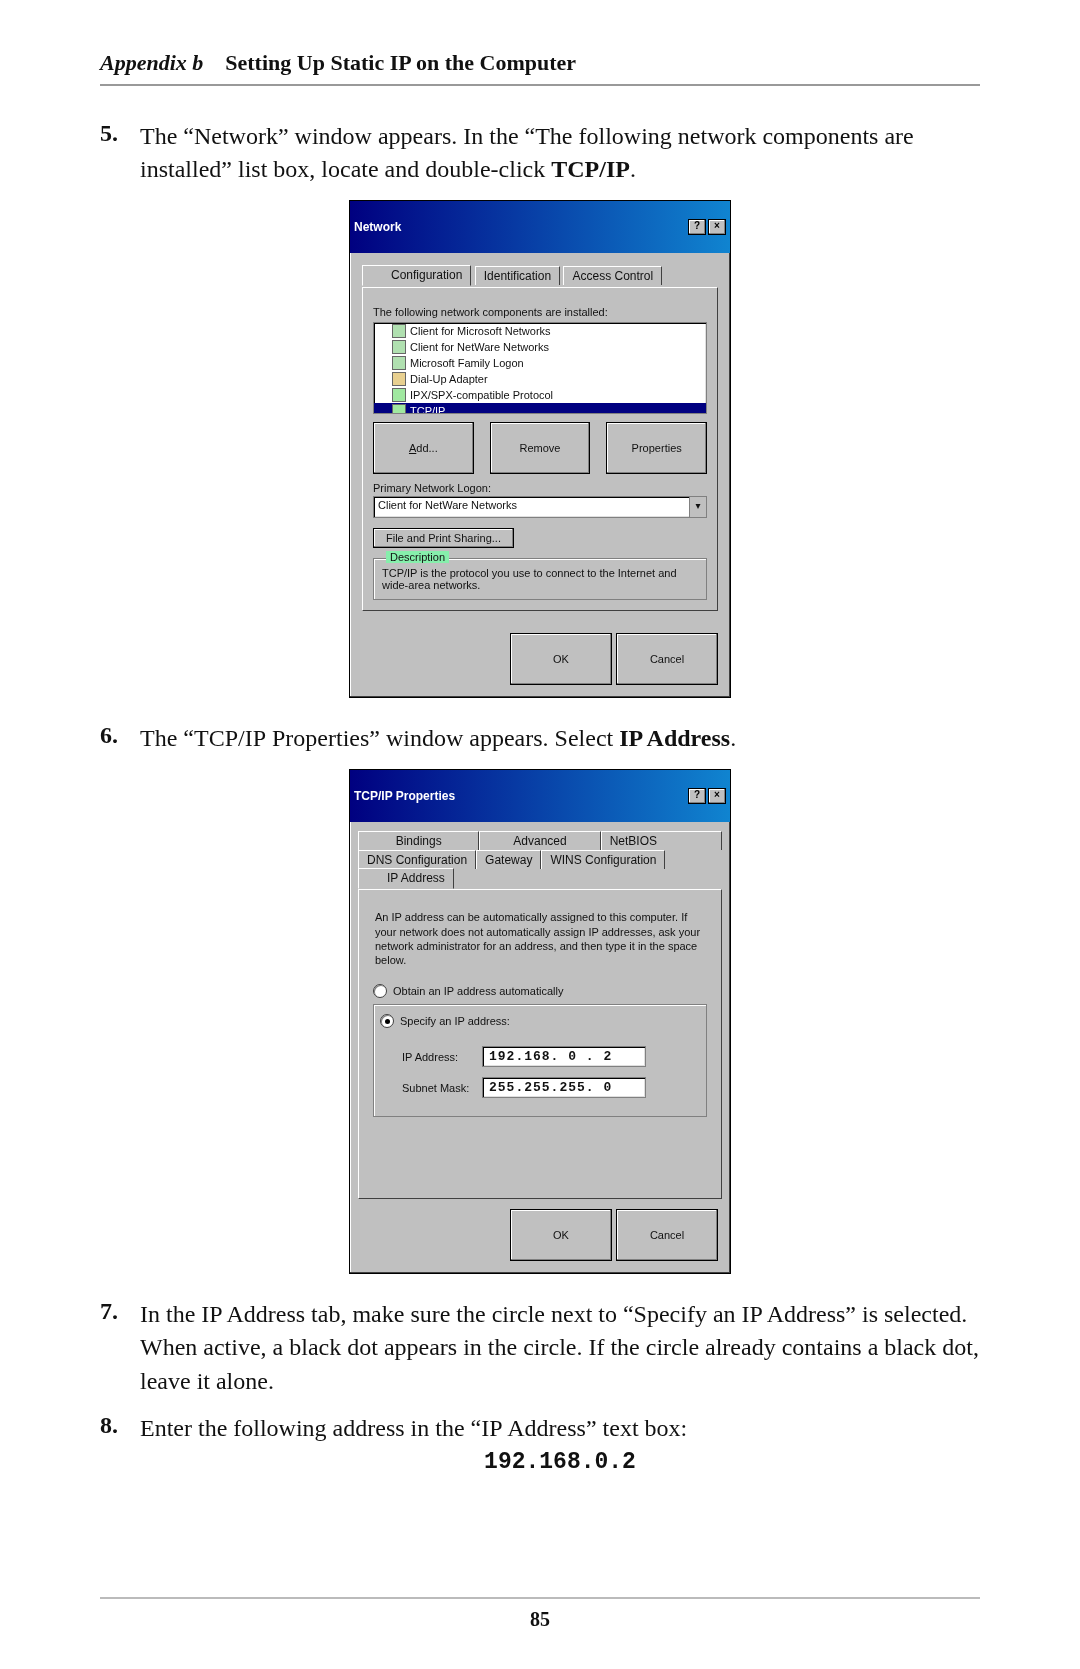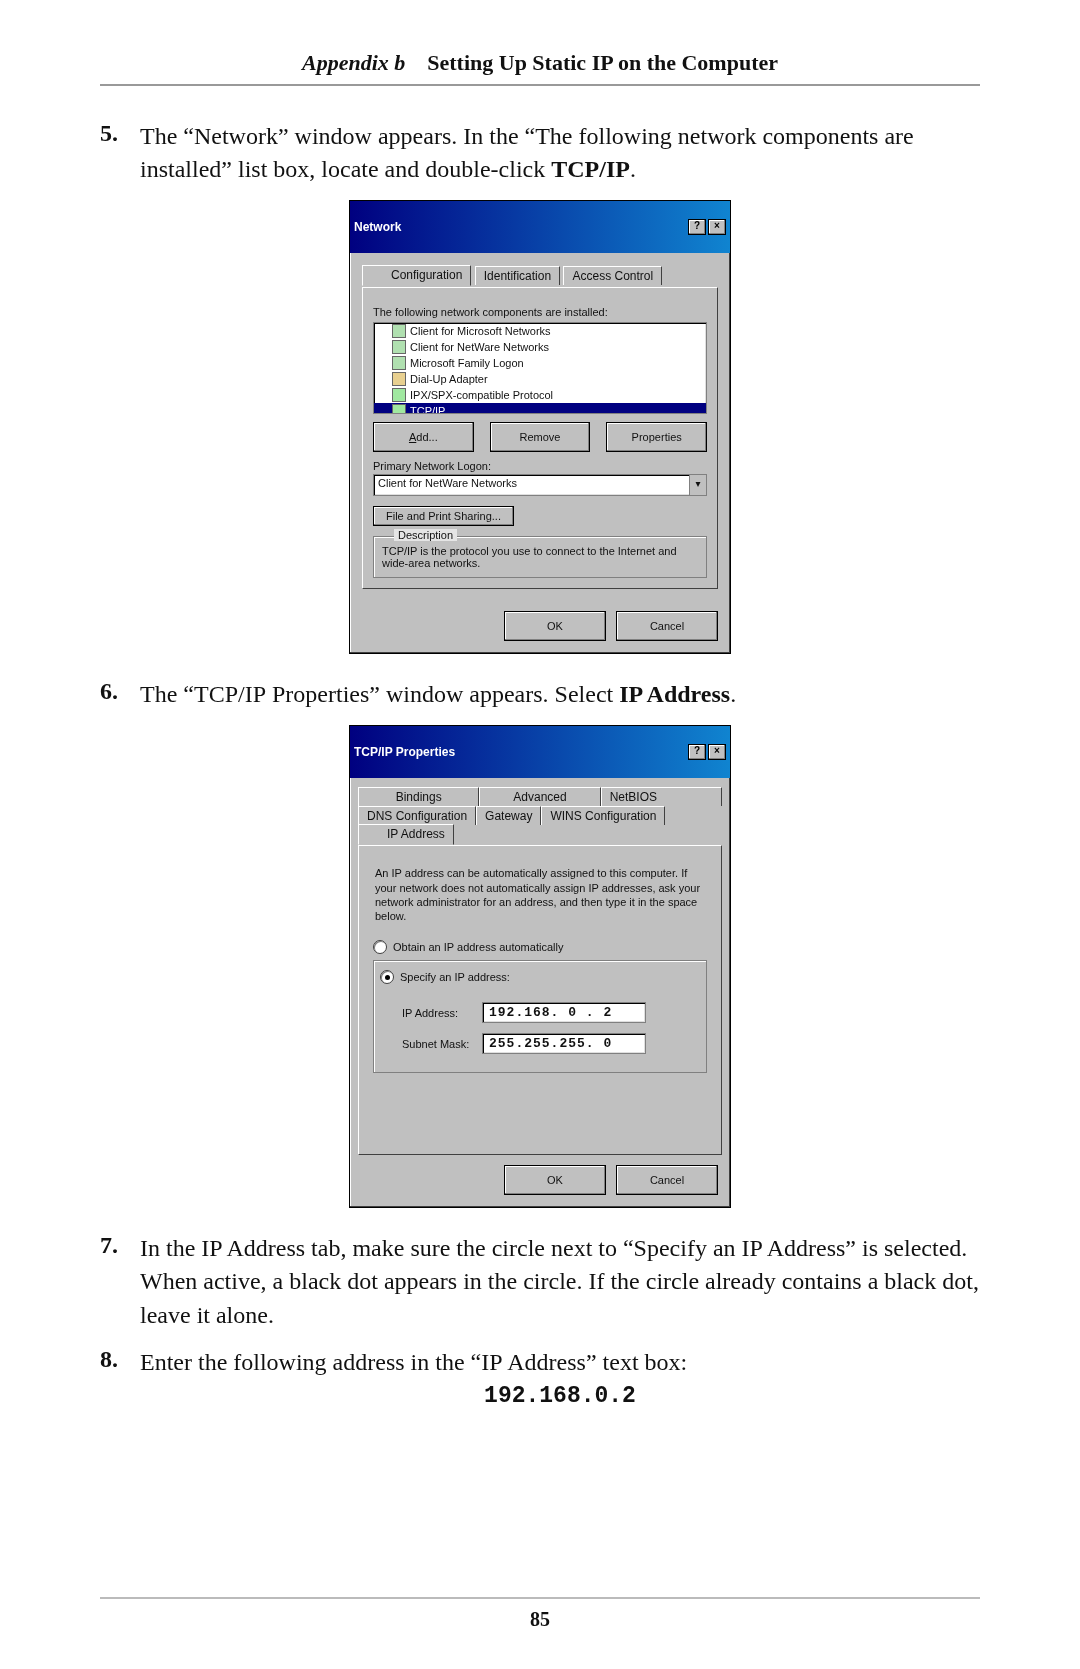--- a/index.html
+++ b/index.html
@@ -10,21 +10,20 @@
   .page {
     width: 1080px;
     height: 1669px;
     position: relative;
     font-family: Georgia, "Times New Roman", serif;
     color: #111;
     padding: 50px 100px 0 100px;
     box-sizing: border-box;
   }
   .header {
-    text-align: center;
     font-size: 22px;
     font-weight: bold;
     margin-bottom: 8px;
   }
   .header .italic { font-style: italic; }
   .hr {
     border: none;
     border-top: 2px solid #999;
     margin: 0 0 34px 0;
   }
@@ -119,21 +118,21 @@
   .ico.net { background: #b0e0b0; }
   .ico.adp { background: #e8d090; }
   .ico.prot { background: #a0e8a0; }
 
   .btnrow { display: flex; gap: 16px; margin-top: 4px; }
   .wbtn {
     flex: 1;
     background: #c0c0c0;
     border: 1px solid #000;
     box-shadow: inset -1px -1px 0 #808080, inset 1px 1px 0 #fff;
-    padding: 8px 0;
+    padding: 19px 0;
     text-align: center;
     font-size: 11px;
     cursor: pointer;
   }
   .wbtn.fixed { flex: 0 0 100px; }
   .label { font-size: 11px; margin-top: 8px; margin-bottom: 2px; }
   .combo {
     display: flex; background: #fff;
     border: 1px solid #808080;
     box-shadow: inset 1px 1px 0 #000, inset -1px -1px 0 #dfdfdf;
@@ -152,29 +151,29 @@
   .groupbox {
     border: 1px solid #808080;
     box-shadow: inset 1px 1px 0 #fff;
     padding: 8px;
     margin-top: 10px;
     position: relative;
     font-size: 11px;
   }
   .groupbox .legend {
     position: absolute;
-    top: -8px; left: 20px;
-    background: #e5e5e5;
+    top: -8px; left: 12px;
+    background: #86efac;
     padding: 0 4px;
     font-size: 11px;
   }
   .dlg-footer {
     display: flex;
     justify-content: flex-end;
-    gap: 10px;
+    gap: 4px;
     padding: 10px 12px 12px 12px;
   }
 
   
   .tabrow2 { display:flex; flex-wrap: wrap; }
   .tabrow2 .tab, .tabrow2 .tab-active { flex: 0 0 auto; }
   .help-text { font-size: 11px; margin: 10px 2px 16px 2px; line-height: 1.3; }
   .radio-row { display:flex; align-items:center; font-size: 11px; margin: 6px 0; }
   .radio {
     width: 12px; height: 12px; border-radius: 50%;

